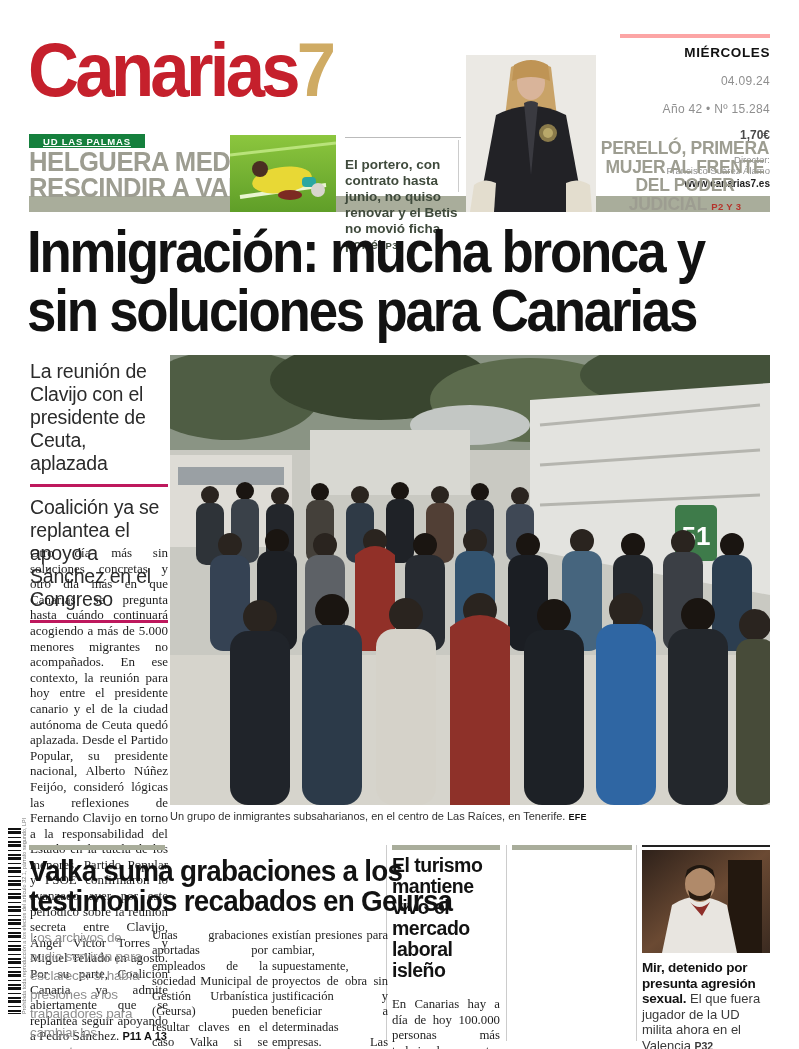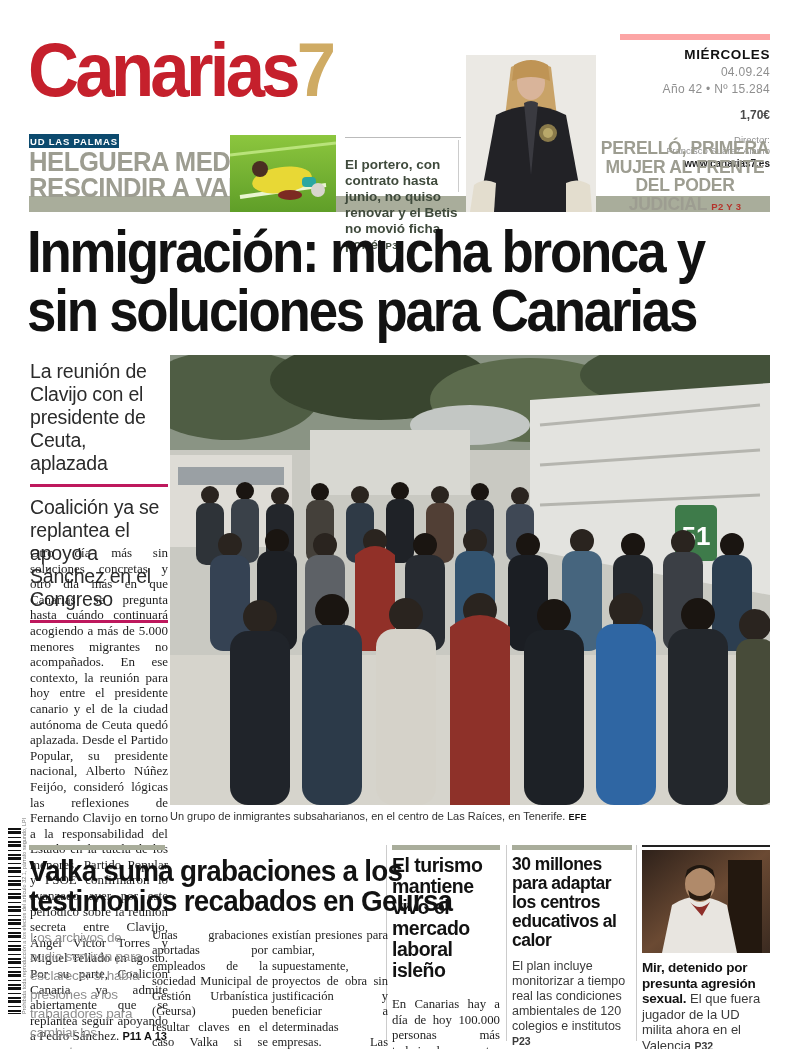--- a/index.html
+++ b/index.html
@@ -9,31 +9,31 @@
     background:#fff; overflow:hidden;
     font-family:"Liberation Sans", sans-serif; color:#1a1a1a;
   }
   
   .logo { position:absolute; left:28px; top:28px; font-size:76px; font-weight:800;
           letter-spacing:-4px; line-height:84px; white-space:nowrap;
           transform:scaleX(0.93); transform-origin:left top; }
   .logo .c7red  { color:#c5202c; }
   .logo .c7gold { color:#cfab64; }
   .mast-info { position:absolute; right:29px; top:34px; width:150px; text-align:right;
-               border-top:6px solid #fca5a5; padding-top:7px; }
+               border-top:4px solid #fca5a5; padding-top:7px; }
   .mast-weekday { font-size:13.5px; font-weight:700; letter-spacing:.6px; color:#111; }
-  .mast-date, .mast-edition { font-size:12px; color:#8f8f8f; margin-top:3px; letter-spacing:.3px; }
+  .mast-date, .mast-edition { font-size:12px; color:#8f8f8f; margin-top:14px; letter-spacing:.3px; }
   .mast-price { font-size:12px; color:#4a4a4a; font-weight:700; margin-top:12px; }
   .mast-dir-label, .mast-dir-name { font-size:9.5px; color:#8f8f8f; }
   .mast-dir-label { margin-top:12px; }
   .mast-site { font-size:10px; font-weight:700; color:#222; margin-top:2px; }
   
   .olive-bar { position:absolute; left:29px; top:196px; width:741px; height:16px; background:#a9ad9b; }
-  .kicker { position:absolute; left:29px; top:134px; background:#0c4a6e; color:#fff;
-            font-size:9.5px; font-weight:700; letter-spacing:.8px; padding:2px 1px 1px; }
+  .kicker { position:absolute; left:29px; top:134px; background:#15803d; color:#fff;
+            font-size:9.5px; font-weight:700; letter-spacing:.8px; padding:2px 14px 1px;text-decoration:underline; }
   .strip-headline { position:absolute; left:29px; top:149px; color:#9d9d91; font-weight:800;
                     font-size:27px; line-height:26px; letter-spacing:-.5px; }
   .strip-headline .hl-line { white-space:nowrap; transform:scaleX(0.95); transform-origin:left top; }
   .photo-goalkeeper { position:absolute; left:230px; top:135px; width:106px; height:77px; }
   .strip-blurb { position:absolute; left:345px; top:137px; width:116px; border-top:1px solid #bbb;
                  padding-top:19px; font-size:13.5px; line-height:16px; font-weight:700; color:#3f4a3c; }
   .strip-div { position:absolute; left:458px; top:140px; width:1px; height:52px; background:#ccc; }
   .photo-judge { position:absolute; left:466px; top:55px; width:130px; height:157px; }
   .strip-right { position:absolute; left:597px; top:139px; width:176px; text-align:center;
                  color:#9d9d91; font-weight:800; font-size:17.5px; line-height:18.5px; letter-spacing:-.3px; }
@@ -320,28 +320,20 @@
   </div>
 
   <div class="bcol" style="left:392px; width:108px;">
     <div class="bcol-headline turismo-headline">El turismo mantiene vivo el mercado laboral isleño</div>
     <div class="turismo-body">
       <span>En Canarias hay a día de hoy 100.000 personas más trabajando que antes de la covid-19, con el turismo como gran motor. El total de afiliados llega al récord de 906.376 personas.</span>
       
     </div>
   </div>
 
-  <div class="bcol" style="left:512px; width:120px;">
-    <div class="bcol-headline centros-headline">30 millones para adaptar los centros educativos al calor</div>
-    <div class="centros-body">
-      <span>El plan incluye monitorizar a tiempo real las condiciones ambientales de 120 colegios e institutos</span>
-      <span class="pref-body" style="font-weight:700;font-size:10.5px;">P23</span>
-    </div>
-
-  </div>
 
   <svg class="photo-mir" viewBox="0 0 128 103" preserveAspectRatio="none">
     <defs>
         <linearGradient id="mirbg" x1="0" y1="0" x2="1" y2="1">
       <stop offset="0" stop-color="#2e211a"></stop>
           <stop offset="0.5" stop-color="#6b4a33"></stop>
           <stop offset="1" stop-color="#3a2a20"></stop>
         </linearGradient>
       </defs>
     <rect width="128" height="103" fill="url(#mirbg)"></rect>

